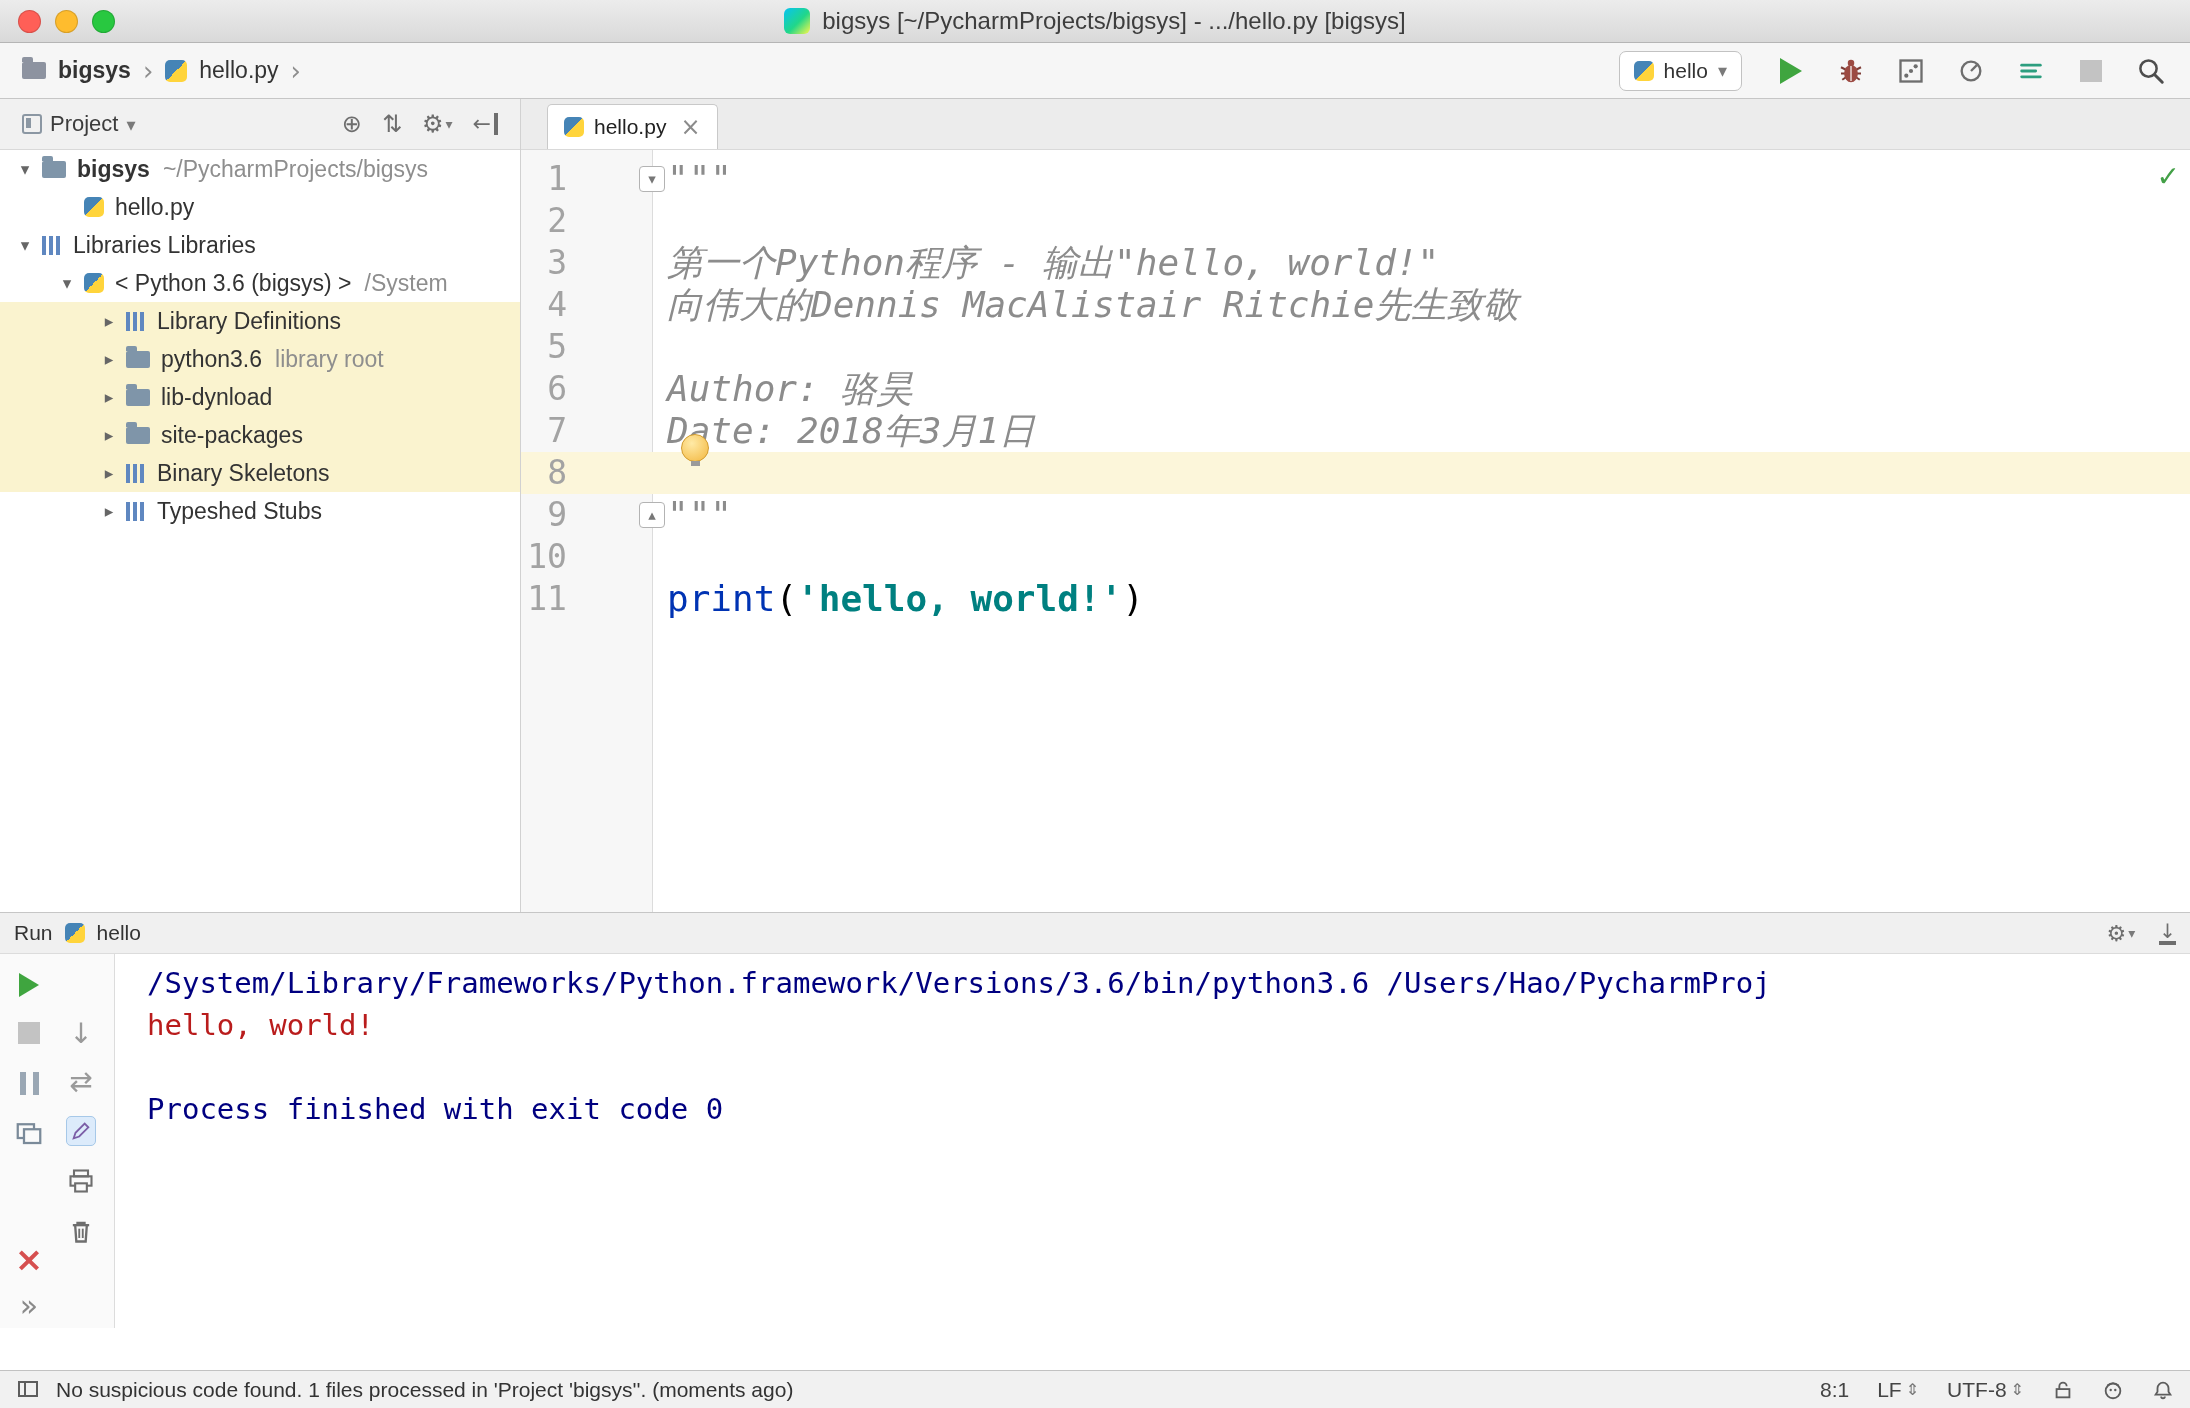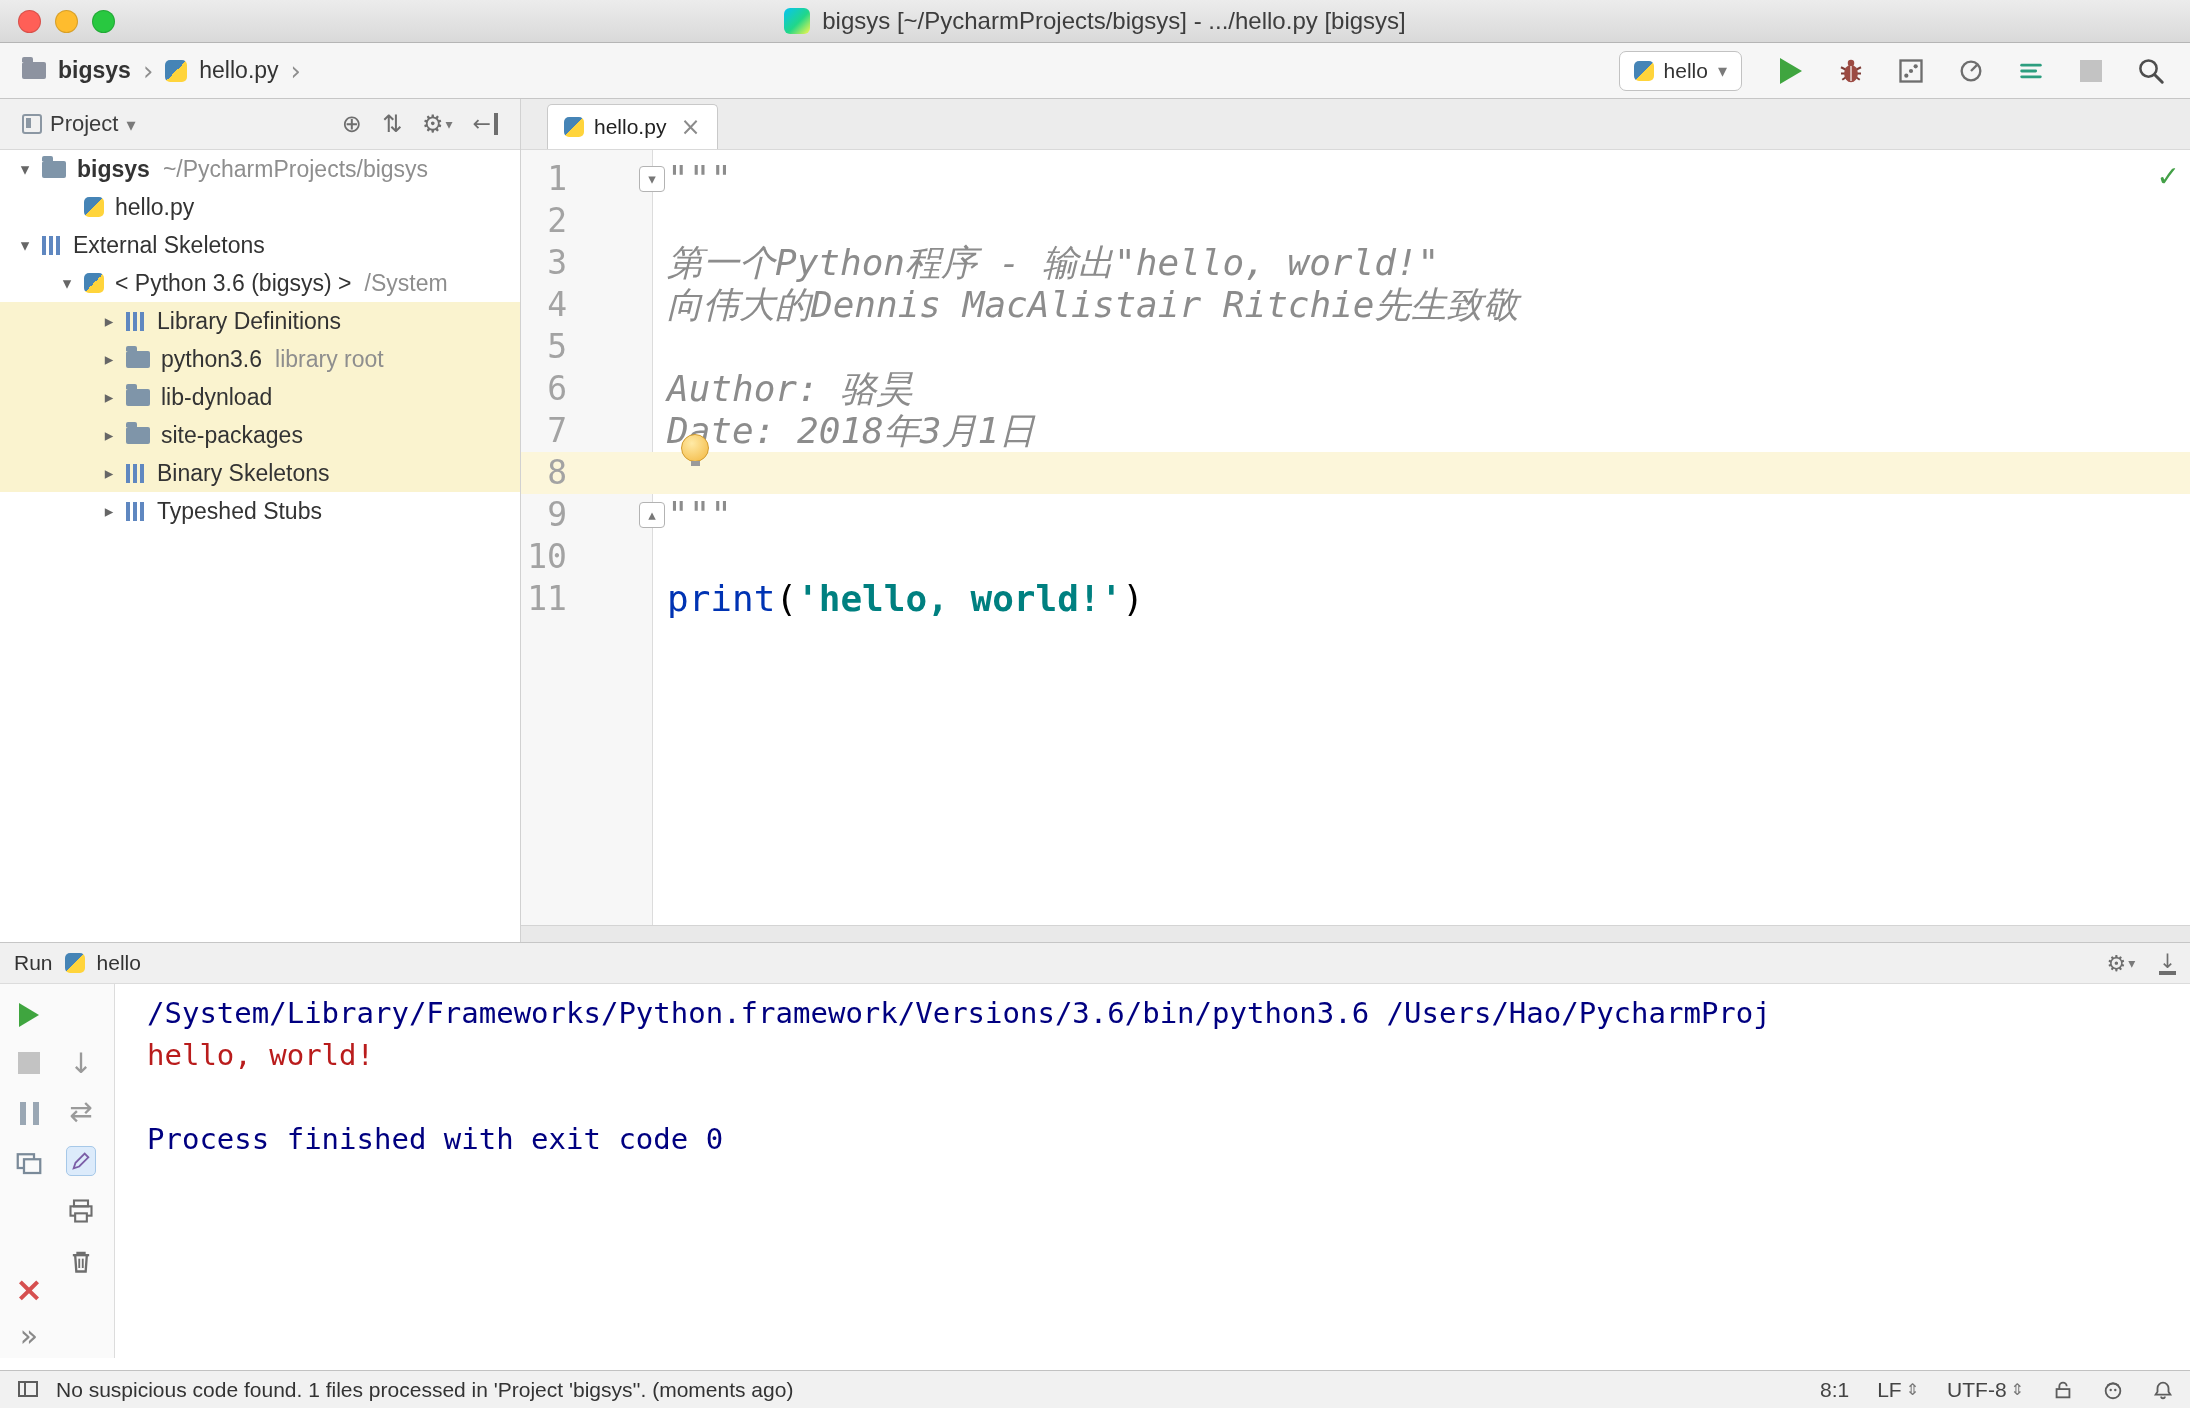--- a/index.html
+++ b/index.html
@@ -94,21 +94,21 @@
   .tok-string { color: var(--string,#008080); font-weight: bold; }
   .tok-plain { color: #000; }
   .bulb { position: absolute; left: 160px; top: 24px; width: 28px; height: 28px; border-radius: 50%;
     background: radial-gradient(circle at 38% 32%, #ffeaa6, #f3b73f); border: 1px solid #d19b2e; z-index: 2; }
   .bulb::after { content:''; position: absolute; left: 9px; bottom: -5px; width: 9px; height: 5px; background: #9a9a9a; }
   .inspect-ok { position: absolute; right: 10px; top: 10px; color: #43a047; font-size: 28px; font-weight: bold;
     font-family: "DejaVu Sans", sans-serif; }
   .editor-strip { position: absolute; left: 0; right: 0; bottom: 0; height: 29px; background: #e9e9e9; border-top: 1px solid #d4d4d4; }
 
   
-  .run-panel { position: absolute; top: 942px; left: 0; width: 100%; height: 416px; background: #fff; }
+  .run-panel { position: absolute; top: 912px; left: 0; width: 100%; height: 416px; background: #fff; }
   .run-header { height: 42px; background: #f0f0f0; border-top: 1px solid #c6c6c6; border-bottom: 1px solid #dcdcdc;
     display: flex; align-items: center; gap: 12px; padding: 0 14px; font-size: 21px; color: #333; }
   .run-header .right { margin-left: auto; display: flex; align-items: center; gap: 24px; color: #6e6e6e; font-size: 22px; }
   .dock-icon { border-bottom: 4px solid #6e6e6e; padding-bottom: 0; font-size: 20px; line-height: 1; }
   .run-content { position: absolute; top: 42px; left: 0; right: 0; bottom: 0; }
   .run-toolbar { position: absolute; left: 0; top: 0; bottom: 0; width: 115px; background: #fafafa; border-right: 1px solid #dcdcdc; }
   .rt { position: absolute; width: 42px; height: 42px; display: flex; align-items: center; justify-content: center; }
   .rt .play-tri { border-left-width: 20px; border-top-width: 12px; border-bottom-width: 12px; }
   .pause-bars { width: 19px; height: 23px; border-left: 6px solid #9aa7b4; border-right: 6px solid #9aa7b4; display: inline-block; }
   .red-x { color: var(--error-red,#d64f4f); font-size: 34px; font-weight: bold; font-family: "DejaVu Sans", sans-serif; }
@@ -233,21 +233,21 @@
         <span class="tree-note">~/PycharmProjects/bigsys</span>
       </div>
       <div class="tree-row" style="padding-left: 50px;">
         <span class="tree-arrow"></span>
         <span class="tree-icon py-icon sm"></span>
         <span class="tree-label">hello.py</span>
       </div>
       <div class="tree-row" style="padding-left: 8px;">
         <span class="tree-arrow">▾</span>
         <span class="tree-icon icon-library"></span>
-        <span class="tree-label">External Skeletons</span>
+        <span class="tree-label">Libraries Libraries</span>
       </div>
       <div class="tree-row" style="padding-left: 50px;">
         <span class="tree-arrow">▾</span>
         <span class="tree-icon py-icon sm"></span>
         <span class="tree-label">&lt; Python 3.6 (bigsys) &gt;</span>
         <span class="tree-note">/System</span>
       </div>
       <div class="tree-row hl" style="padding-left: 92px;">
         <span class="tree-arrow">▸</span>
         <span class="tree-icon icon-library"></span>

